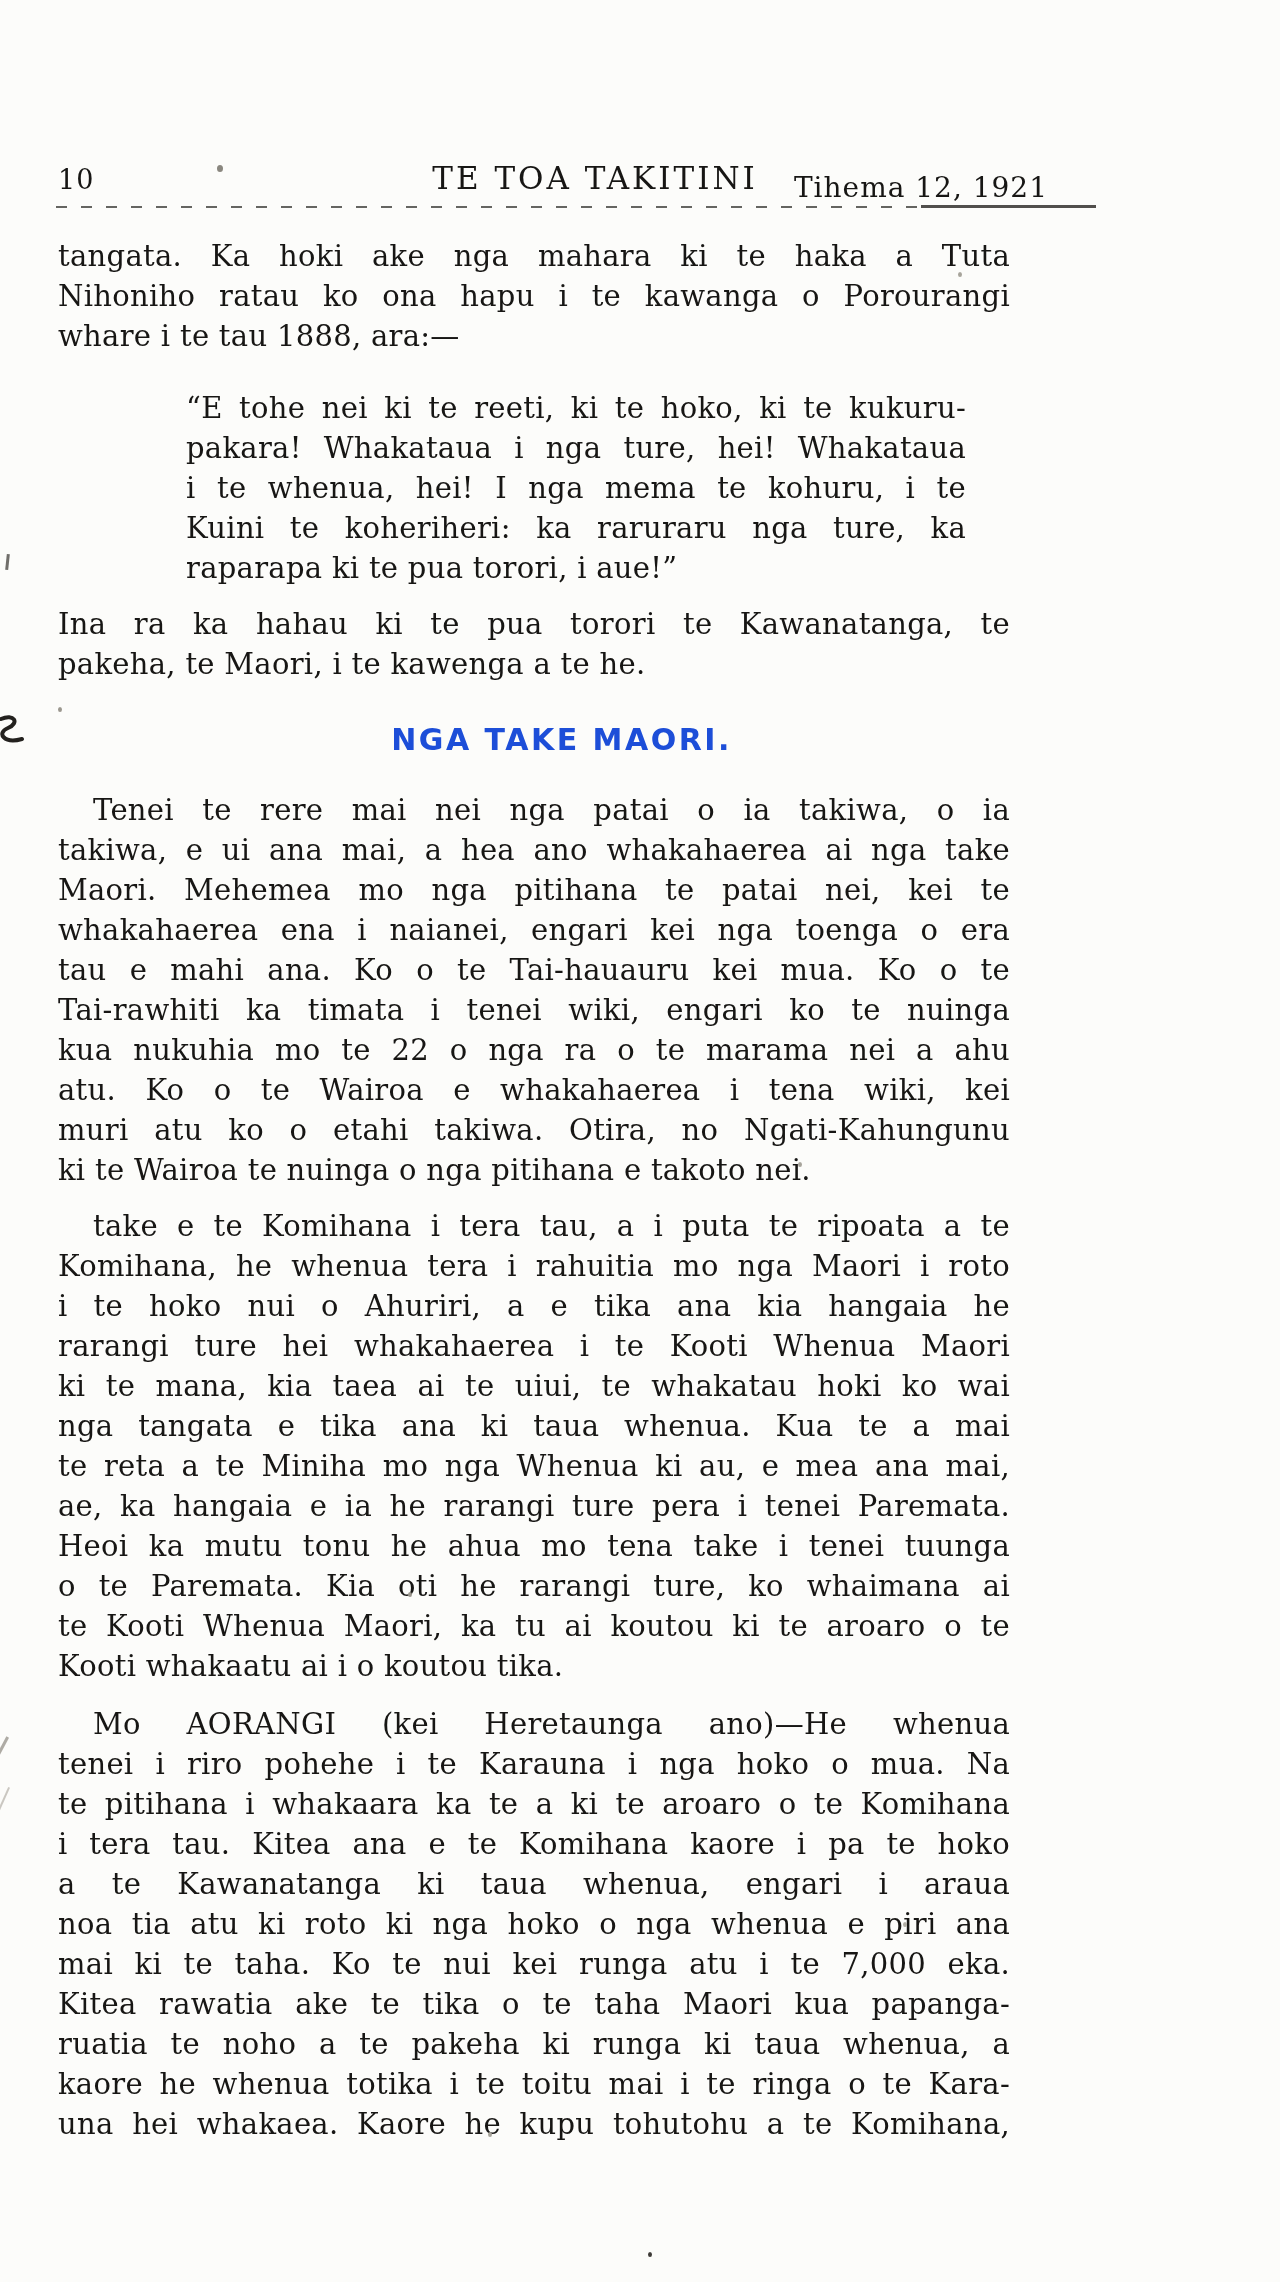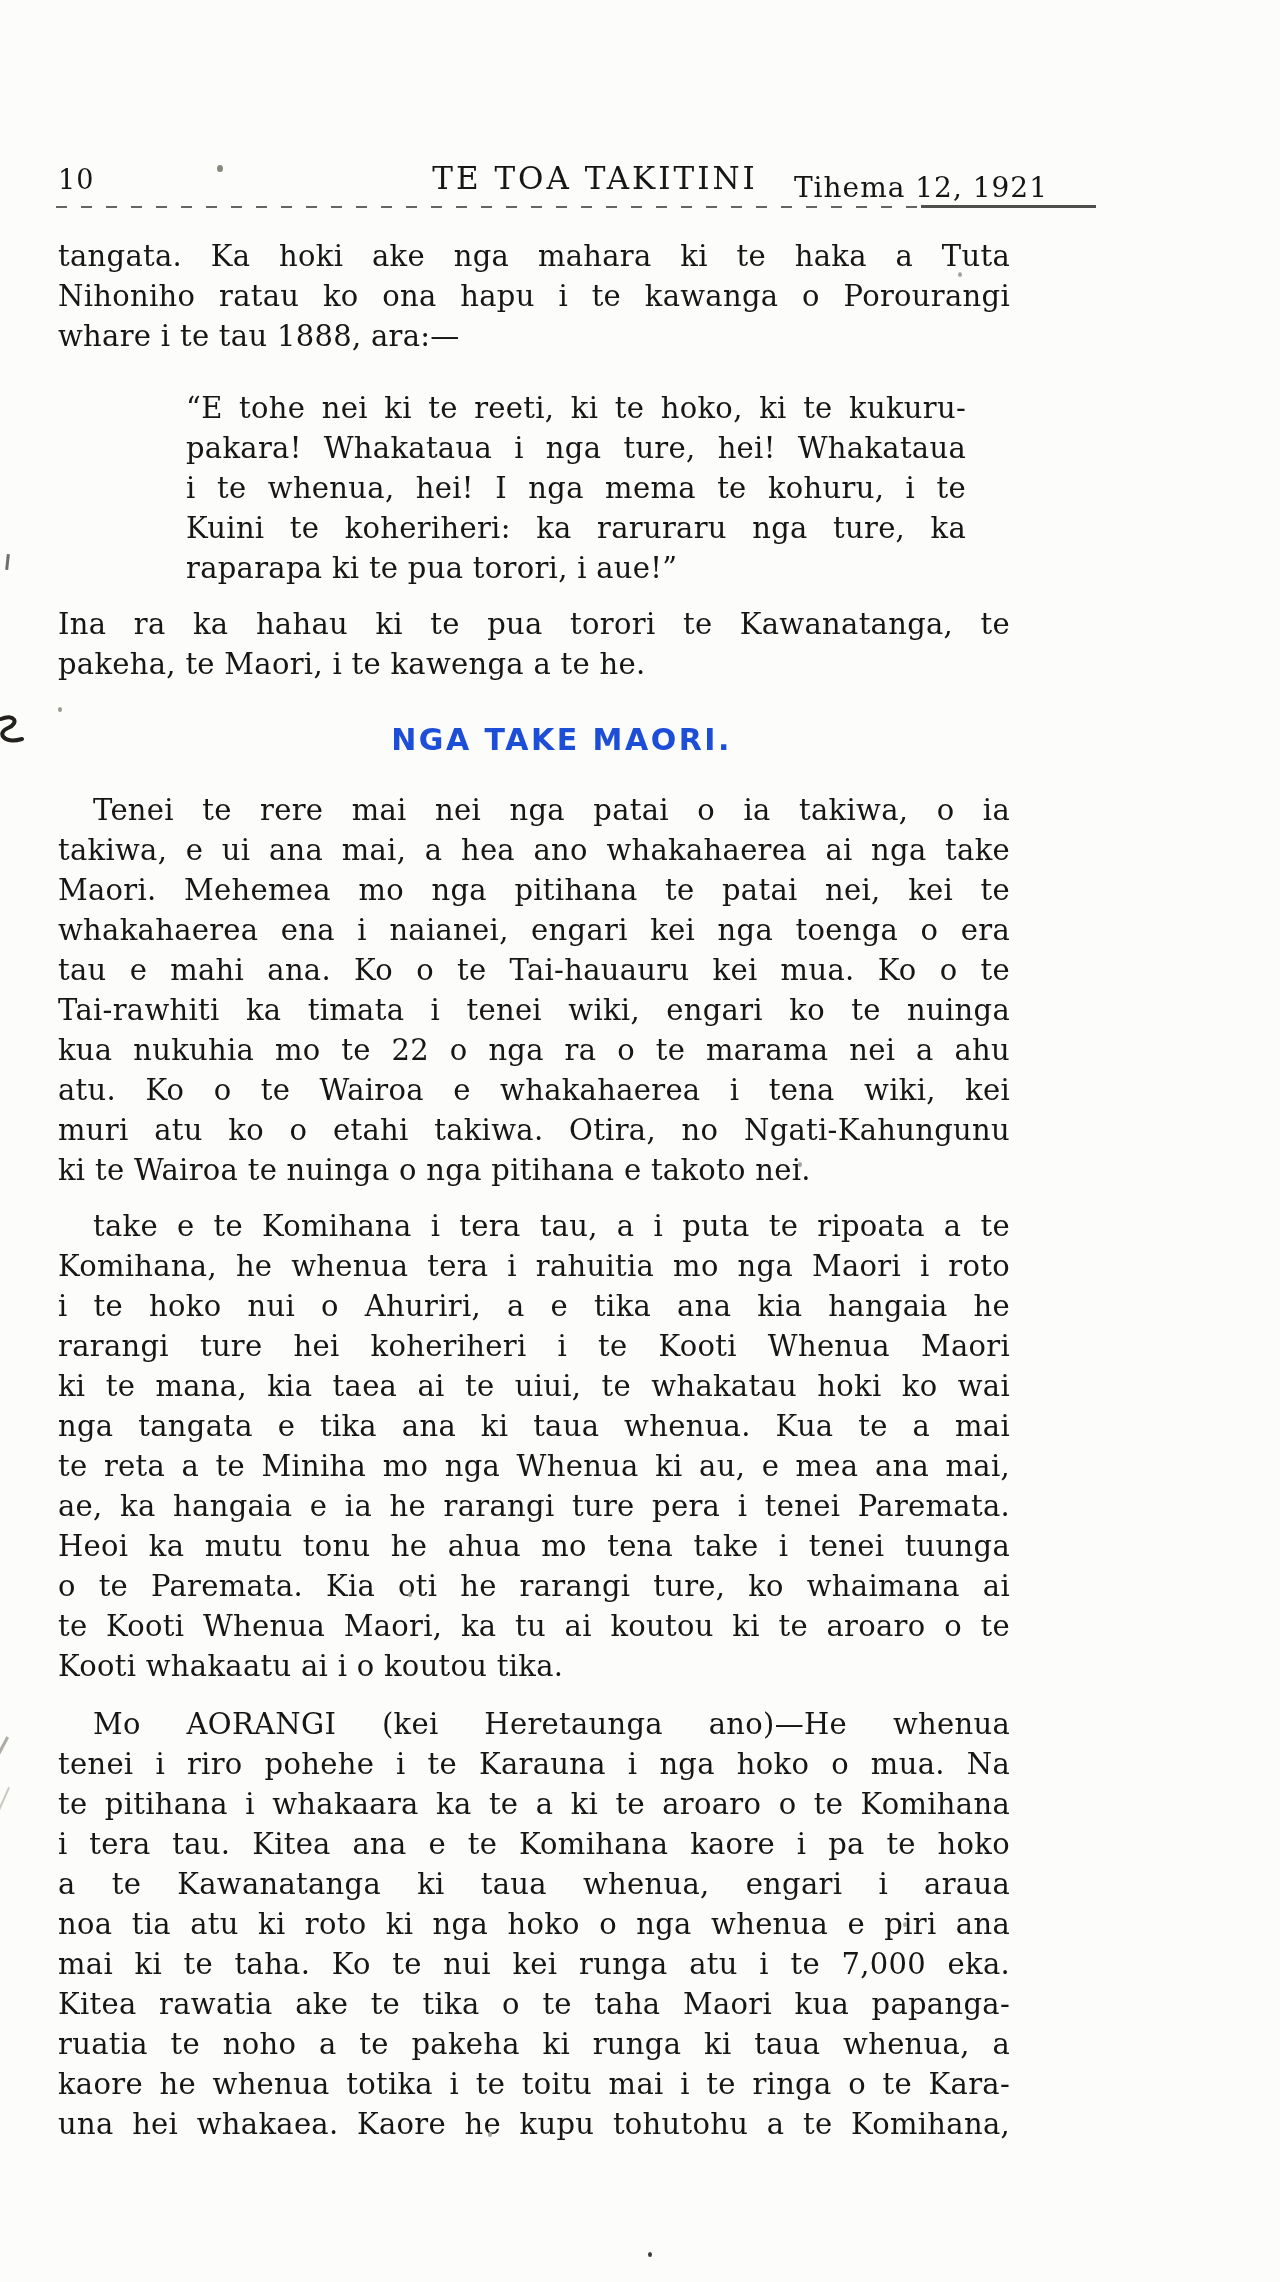--- a/index.html
+++ b/index.html
@@ -106,21 +106,21 @@
       <div class="line">kua nukuhia mo te 22 o nga ra o te marama nei a ahu</div>
       <div class="line">atu. Ko o te Wairoa e whakahaerea i tena wiki, kei</div>
       <div class="line">muri atu ko o etahi takiwa. Otira, no Ngati-Kahungunu</div>
       <div class="line end">ki te Wairoa te nuinga o nga pitihana e takoto nei.</div>
     </div>
 
     <div class="para para-4 indent">
       <div class="line">take e te Komihana i tera tau, a i puta te ripoata a te</div>
       <div class="line">Komihana, he whenua tera i rahuitia mo nga Maori i roto</div>
       <div class="line">i te hoko nui o Ahuriri, a e tika ana kia hangaia he</div>
-      <div class="line">rarangi ture hei koheriheri i te Kooti Whenua Maori</div>
+      <div class="line">rarangi ture hei whakahaerea i te Kooti Whenua Maori</div>
       <div class="line">ki te mana, kia taea ai te uiui, te whakatau hoki ko wai</div>
       <div class="line">nga tangata e tika ana ki taua whenua. Kua te a mai</div>
       <div class="line">te reta a te Miniha mo nga Whenua ki au, e mea ana mai,</div>
       <div class="line">ae, ka hangaia e ia he rarangi ture pera i tenei Paremata.</div>
       <div class="line">Heoi ka mutu tonu he ahua mo tena take i tenei tuunga</div>
       <div class="line">o te Paremata. Kia oti he rarangi ture, ko whaimana ai</div>
       <div class="line">te Kooti Whenua Maori, ka tu ai koutou ki te aroaro o te</div>
       <div class="line end">Kooti whakaatu ai i o koutou tika.</div>
     </div>
 

